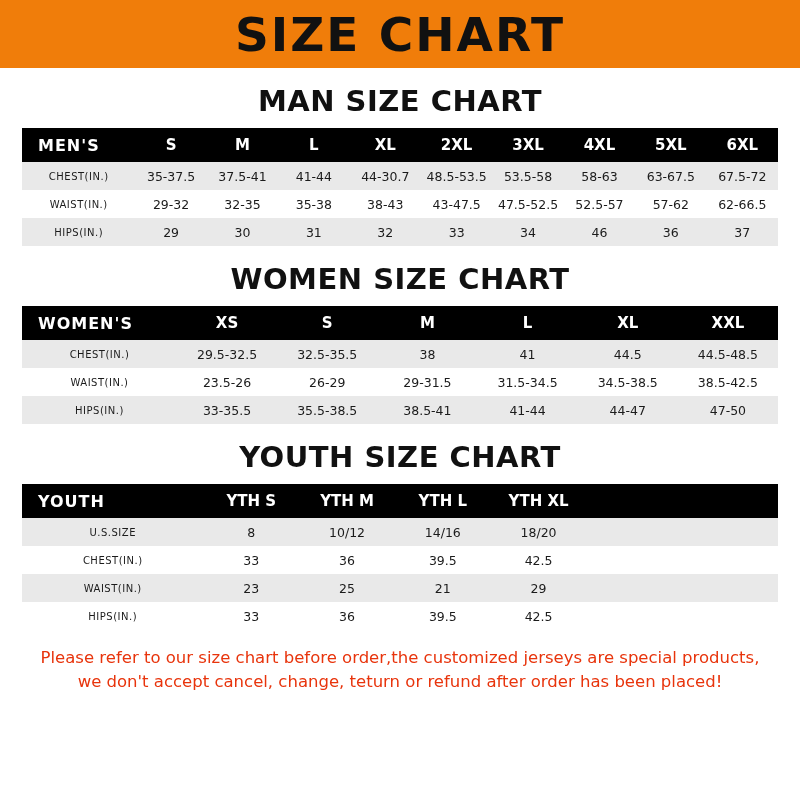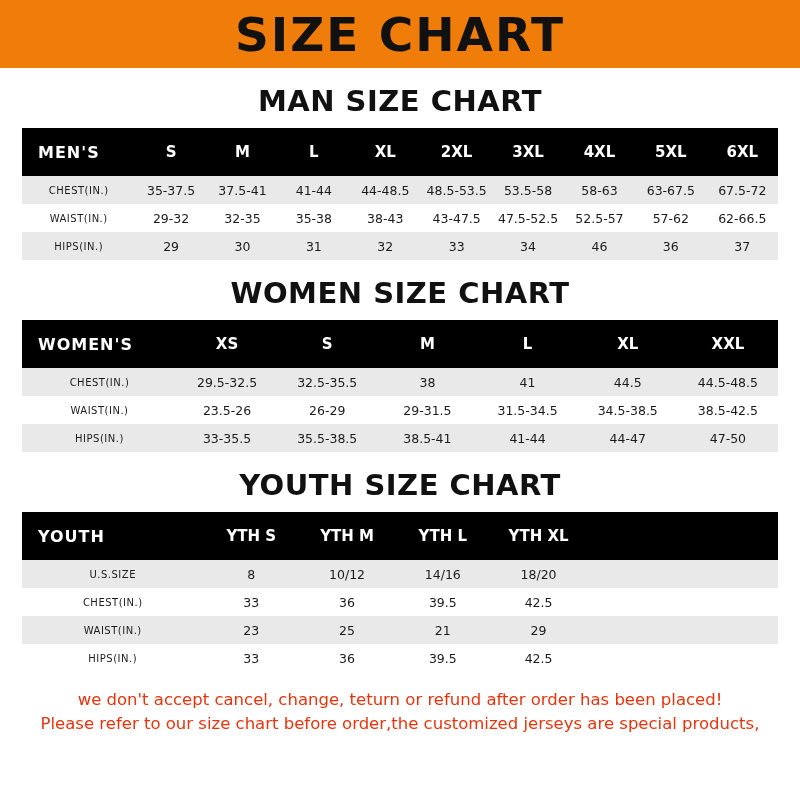--- a/index.html
+++ b/index.html
@@ -66,21 +66,21 @@
     color: #1b1b1b;
     font-family: "DejaVu Sans", sans-serif;
     padding: 0;
     height: 28px;
     vertical-align: middle;
   }
   table.size-table thead th {
     background: #000000;
     color: #ffffff;
     font-weight: bold;
-    height: 48px;
+    height: 34px;
     font-size: 15px;
   }
   table.size-table thead th.corner {
     text-align: left;
     padding-left: 16px;
     font-size: 16px;
     letter-spacing: 1px;
   }
   table.size-table tbody tr.row-light td {
     background: #e9e9e9;
@@ -155,21 +155,21 @@
             <th>5XL</th>
             <th>6XL</th>
           </tr>
         </thead>
         <tbody>
           <tr class="row-light">
             <td class="rowlabel">CHEST(IN.)</td>
             <td>35-37.5</td>
             <td>37.5-41</td>
             <td>41-44</td>
-            <td>44-48.5</td>
+            <td>44-30.7</td>
             <td>48.5-53.5</td>
             <td>53.5-58</td>
             <td>58-63</td>
             <td>63-67.5</td>
             <td>67.5-72</td>
           </tr>
           <tr class="row-white">
             <td class="rowlabel">WAIST(IN.)</td>
             <td>29-32</td>
             <td>32-35</td>
@@ -310,18 +310,18 @@
             <td>39.5</td>
             <td>42.5</td>
             <td></td>
             <td></td>
           </tr>
         </tbody>
       </table>
     </div>
 
     <div class="footer-note">
+      <div>Please refer to our size chart before order,the customized jerseys are special products,</div>
       <div>we don't accept cancel, change, teturn or refund after order has been placed!</div>
-      <div>Please refer to our size chart before order,the customized jerseys are special products,</div>
     </div>
 
   </div>
 </div>
 
 </body></html>

